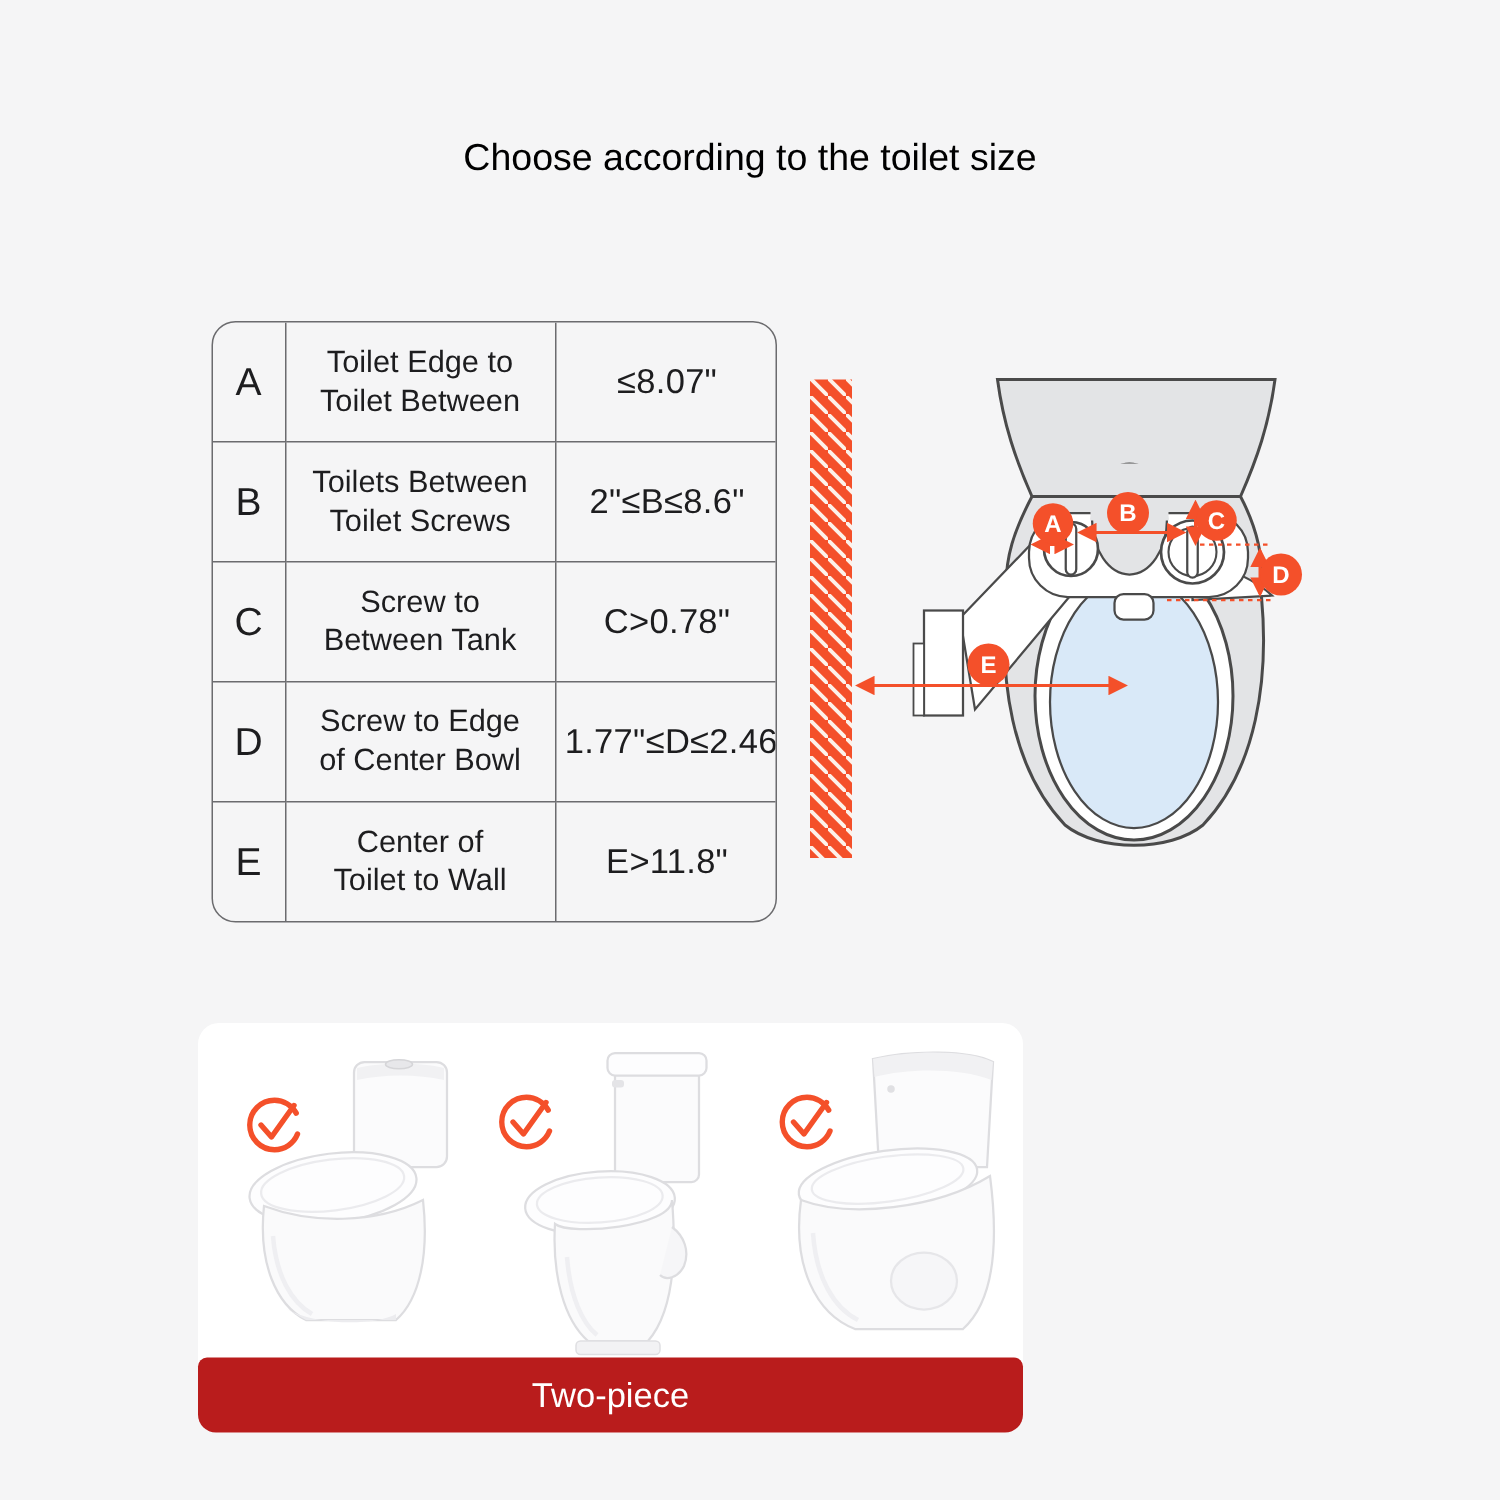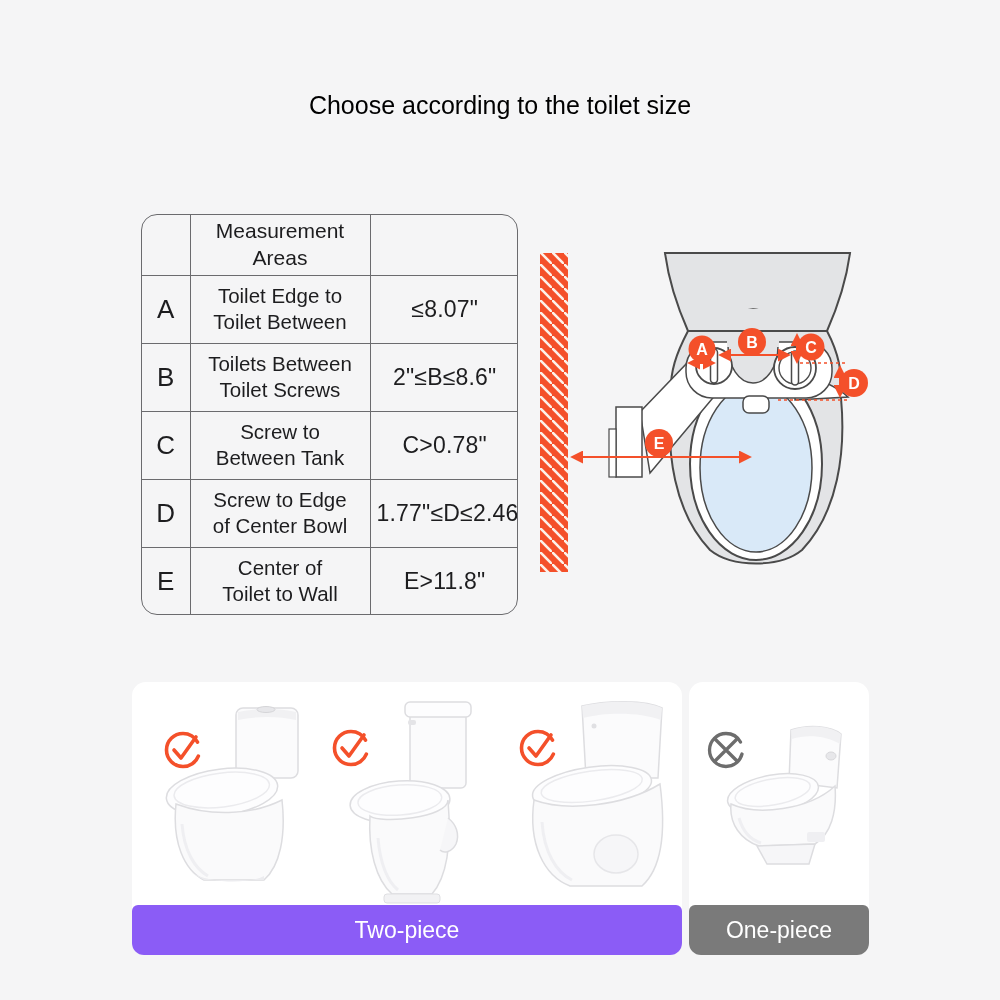--- a/index.html
+++ b/index.html
@@ -52,46 +52,40 @@
     position:absolute; top:682px; height:273px; background:#FFFFFF;
     border-radius:14px;
   }
   .card-two   { left:132px; width:550px; }
   .card-one   { left:689px; width:180px; }
   .label-bar {
     position:absolute; left:0; right:0; bottom:0; height:50px;
     border-radius:6px 6px 12px 12px;
     color:#FFFFFF; font-size:23px; text-align:center; line-height:50px;
   }
-  .bar-orange { background:#8b5cf6; }
+  .bar-orange { background:#b91c1c; }
   .bar-gray   { background:#7A7A7A; }
   .mark { position:absolute; width:44px; height:44px; }
   .toilet { position:absolute; }
 </style>
 </head>
 <body>
 
 <div class="page">
 
   <p class="subtitle">Choose according to the toilet size</p>
 
   <div class="mtable-wrap">
     <table class="mtable">
       <colgroup>
           <col class="c1">
           <col class="c2">
           <col class="c3">
         </colgroup>
       <tbody>
-          <tr class="hdr">
-        <td class="cell-letter"></td>
-        <td class="cell-area">Measurement
-Areas</td>
-        <td class="cell-value"></td>
-      </tr>
       <tr>
         <td class="cell-letter">A</td>
         <td class="cell-area">Toilet Edge to
 Toilet Between</td>
         <td class="cell-value">≤8.07"</td>
       </tr>
       <tr>
         <td class="cell-letter">B</td>
         <td class="cell-area">Toilets Between
 Toilet Screws</td>
@@ -234,37 +228,14 @@
         <ellipse cx="72" cy="90" rx="51" ry="15" fill="none" stroke="#EBEBEE" stroke-width="1.5"></ellipse>
       </g>
       <path d="M14 104 C8 148 24 180 50 190 L122 190 C142 172 146 134 140 88 C104 110 46 116 14 104 Z" fill="#FAFAFB" stroke="#DDDDE0" stroke-width="1.5"></path>
       <ellipse cx="96" cy="158" rx="22" ry="19" fill="#F6F6F8" stroke="#E6E6E9" stroke-width="1.5"></ellipse>
       <path d="M22 126 C24 156 36 176 52 184" fill="none" stroke="#EFEFF2" stroke-width="3"></path>
     </svg>
 
     <div class="label-bar bar-orange">Two-piece</div>
   </div>
 
-  <div class="card card-one">
-
-    <svg class="mark" style="left:15px; top:46px;" viewBox="0 0 44 44">
-      <circle cx="22" cy="22" r="16.5" fill="none" stroke="#6D6D6D" stroke-width="3.3" stroke-linecap="round" pathLength="100" stroke-dasharray="88 12" stroke-dashoffset="-4"></circle>
-      <path d="M11 11 L33 33 M33 11 L11 33" fill="none" stroke="#6D6D6D" stroke-width="3.3" stroke-linecap="round"></path>
-    </svg>
-
-    <svg class="toilet" style="left:28px; top:34px;" width="130" height="152" viewBox="0 0 130 152">
-      <path d="M74 14 C92 8 114 10 124 18 L120 72 L72 66 Z" fill="#FBFBFC" stroke="#DDDDE0" stroke-width="1.5"></path>
-      <path d="M74 14 C92 8 114 10 124 18 L123 28 C110 20 90 18 75 23 Z" fill="#F1F1F3"></path>
-      <ellipse cx="114" cy="40" rx="5" ry="4" fill="#E7E7EA" stroke="#D8D8DB" stroke-width="1"></ellipse>
-      <g transform="rotate(-10 56 78)">
-        <ellipse cx="56" cy="78" rx="46" ry="19" fill="#FDFDFE" stroke="#DDDDE0" stroke-width="1.5"></ellipse>
-        <ellipse cx="56" cy="76" rx="38" ry="13" fill="none" stroke="#EBEBEE" stroke-width="1.5"></ellipse>
-      </g>
-      <path d="M14 88 C12 108 24 124 42 130 L98 128 C114 118 120 96 118 70 C92 94 40 100 14 88 Z" fill="#FAFAFB" stroke="#DDDDE0" stroke-width="1.5"></path>
-      <path d="M40 130 L98 128 L92 148 L50 148 Z" fill="#F6F6F8" stroke="#DDDDE0" stroke-width="1.5"></path>
-      <rect x="90" y="116" width="18" height="10" rx="2" fill="#EFEFF2"></rect>
-      <path d="M22 102 C26 116 34 124 44 127" fill="none" stroke="#EFEFF2" stroke-width="3"></path>
-    </svg>
-
-    <div class="label-bar bar-gray">One-piece</div>
-  </div>
 
 </div>
 
 </body></html>

